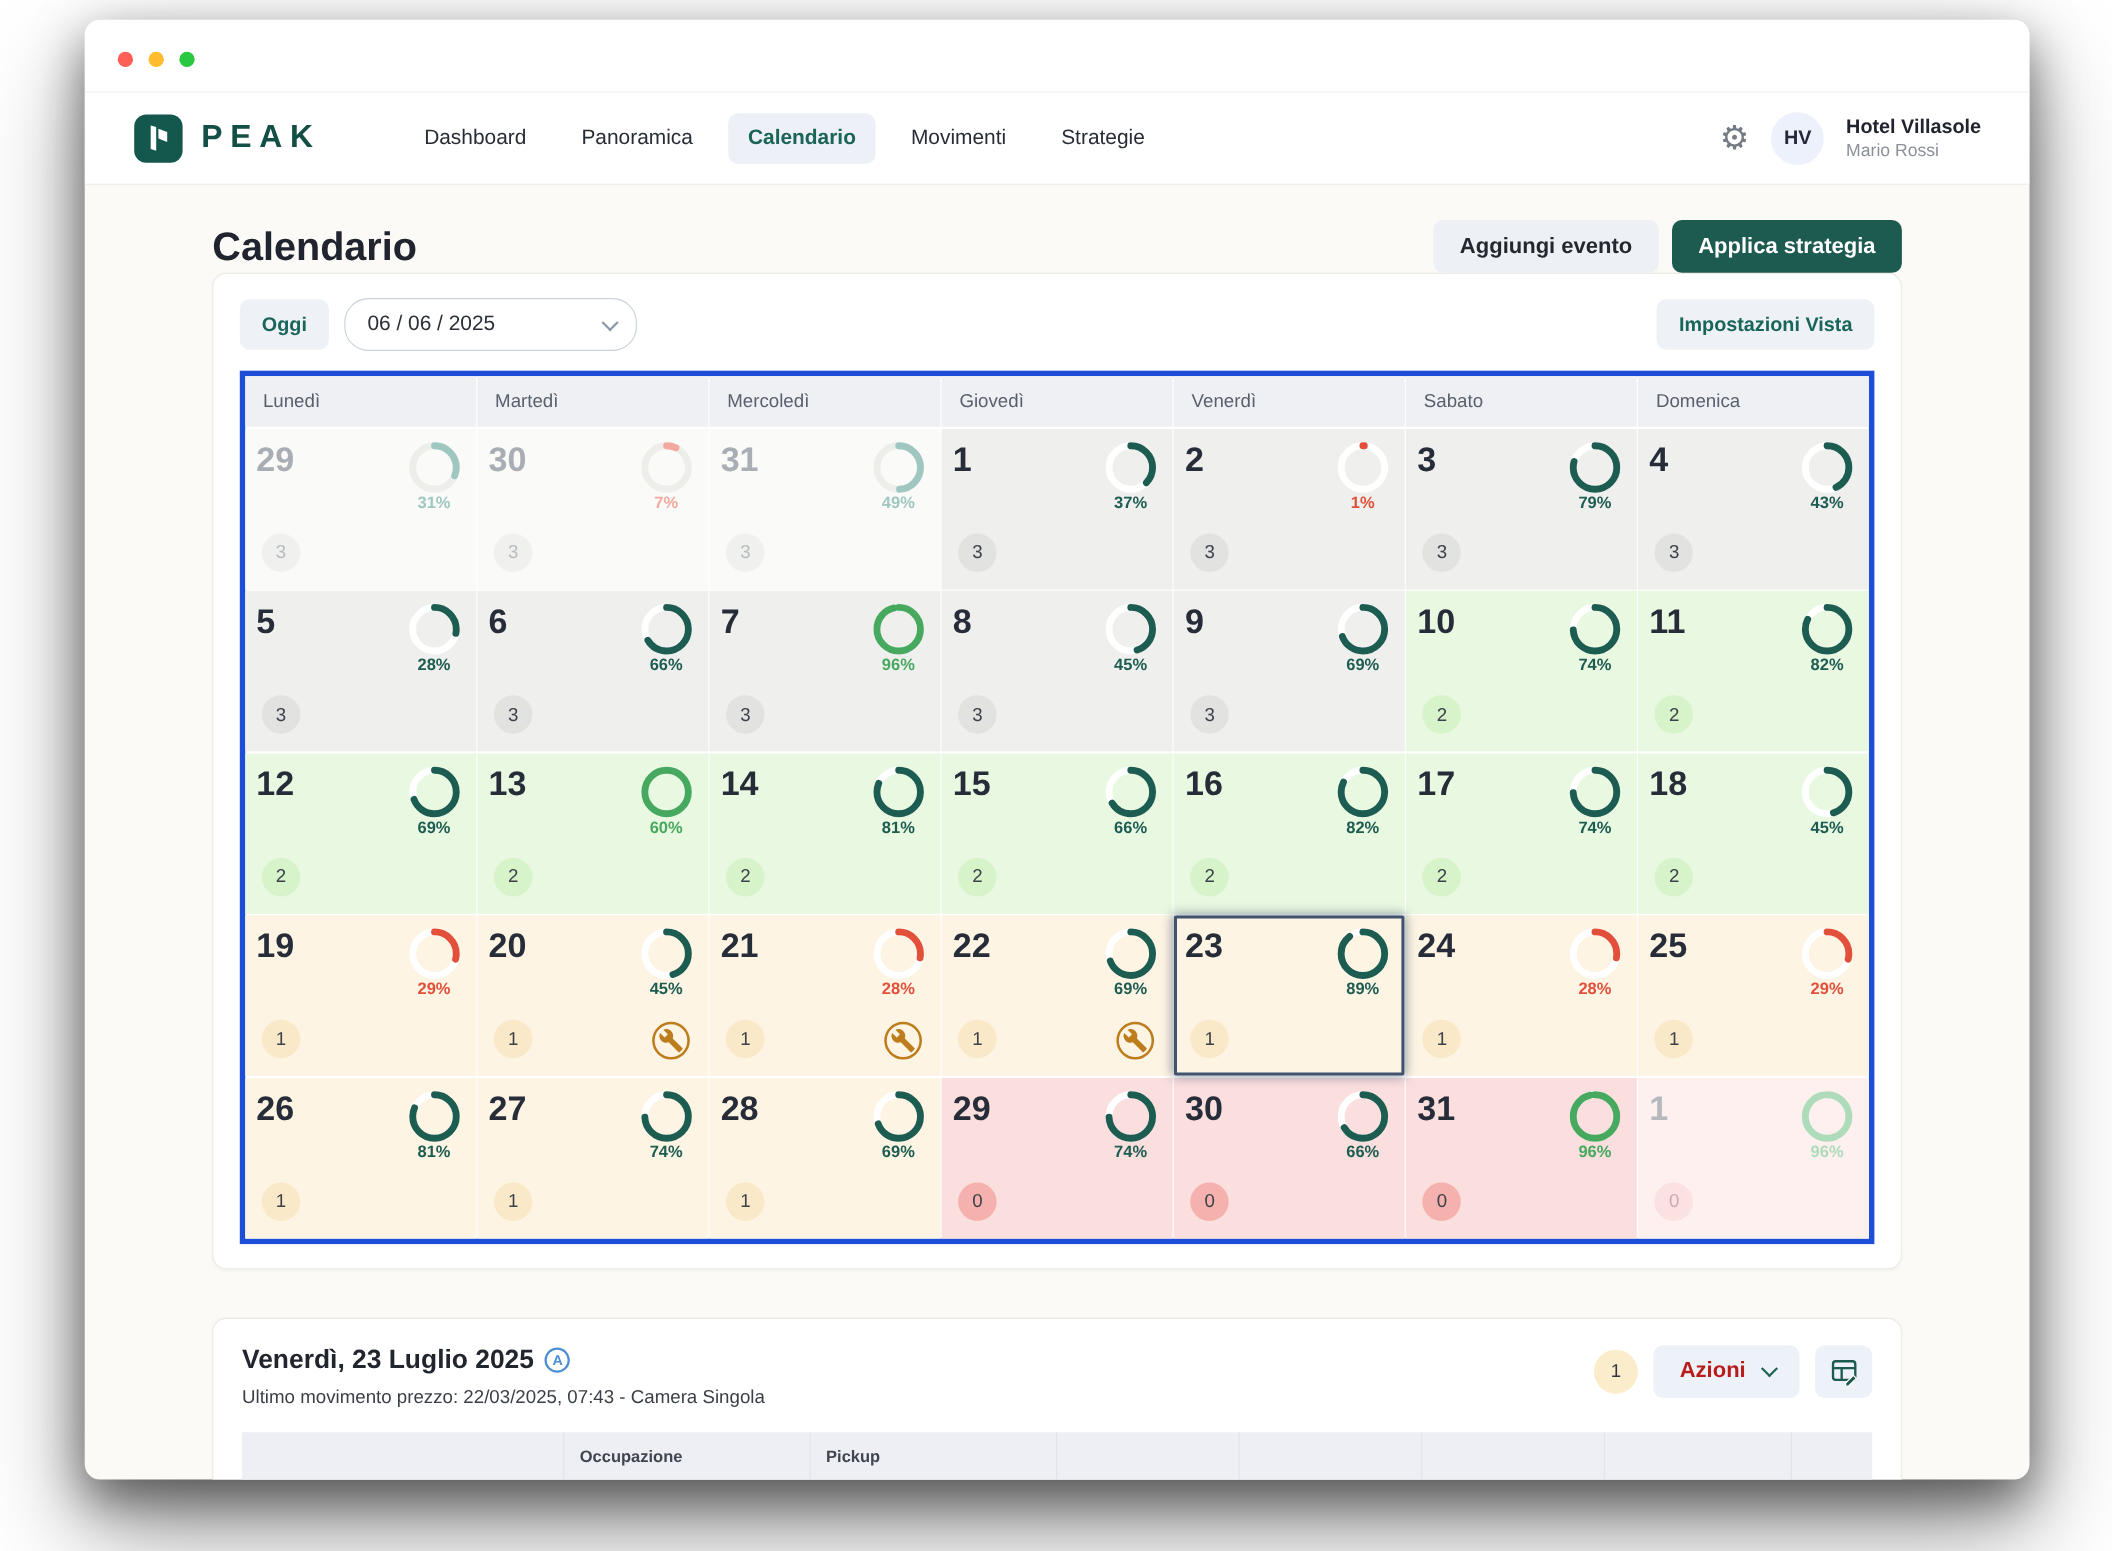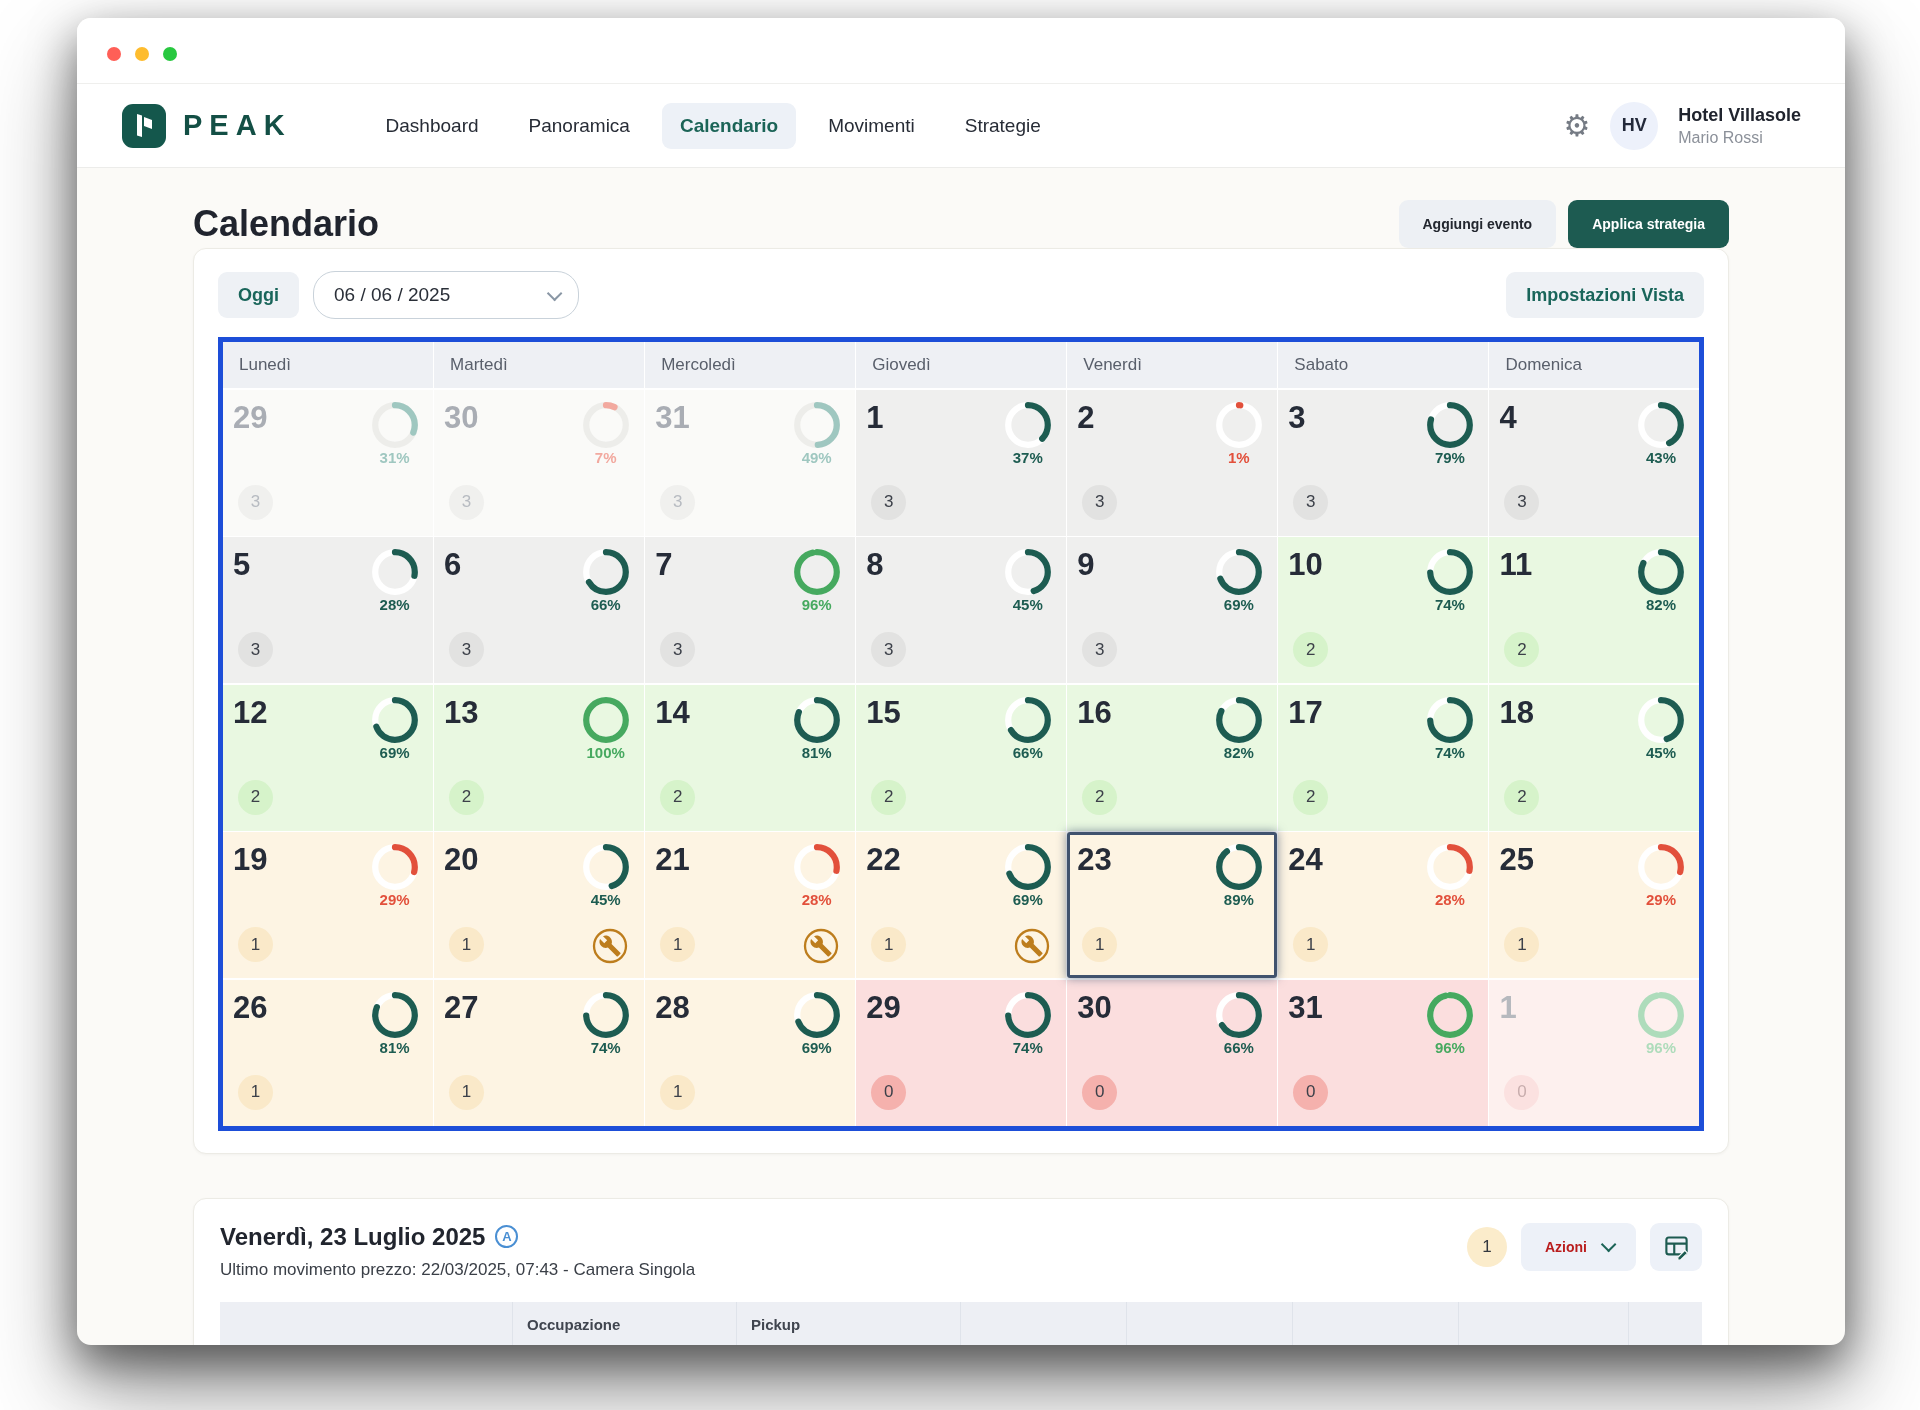--- a/index.html
+++ b/index.html
@@ -27,21 +27,21 @@
   .gear { font-family:"DejaVu Sans",sans-serif; font-size:30px; color:#757b84; line-height:1; }
   .avatar { width:48px; height:48px; border-radius:50%; background:#edf1fb; color:#23293a; font-size:18px; font-weight:700; display:flex; align-items:center; justify-content:center; }
   .user-block { text-align:left; }
   .user-hotel { font-size:18px; font-weight:700; color:#20242e; }
   .user-name { font-size:16px; color:#8b9099; margin-top:3px; }
   
   .content { padding:0 116px; }
   .page-head { display:flex; align-items:center; margin-top:32px; }
   .page-title { font-size:36px; font-weight:700; color:#20242e; }
   .head-actions { margin-left:auto; display:flex; gap:12px; }
-  .btn { height:48px; border:none; border-radius:9px; padding:0 24px; font-size:14px; font-weight:600; cursor:pointer; font-family:inherit; }
+  .btn { height:48px; border:none; border-radius:9px; padding:0 24px; font-size:20px; font-weight:600; cursor:pointer; font-family:inherit; }
   .btn.light { background:#edf0f4; color:#23272f; }
   .btn.primary { background:#1d5b51; color:#fff; }
   .card { background:#fff; border:1px solid #ecebe5; border-radius:13px; box-shadow:0 1px 3px rgba(0,0,0,.04); }
   .calendar-card { padding:22px 24px; }
   .controls { display:flex; align-items:center; gap:14px; }
   .pill-btn { height:46px; border:none; border-radius:9px; padding:0 20px; background:#eef1f5; color:#19655a; font-size:18px; font-weight:700; cursor:pointer; font-family:inherit; }
   .date-select { height:48px; width:266px; border:1.5px solid #c9d2da; border-radius:22px; background:#fff; display:flex; align-items:center; padding:0 20px; cursor:pointer; }
   .date-select .val { font-size:19px; color:#2a2f38; font-weight:500; }
   .chev { margin-left:auto; width:11px; height:11px; border-right:2px solid #8a97a5; border-bottom:2px solid #8a97a5; transform:rotate(45deg) translateY(-3px); }
   .spacer { flex:1; }
@@ -313,21 +313,21 @@
               </div>
               <span class="badge">2</span>
             </div>
             <div class="cell bg-green">
               <span class="daynum">13</span>
               <div class="ringwrap">
                 <svg viewBox="0 0 48 48" width="50" height="50">
                   <circle cx="24" cy="24" r="19" fill="none" stroke="#ffffff" stroke-width="6"></circle>
                   <circle cx="24" cy="24" r="19" fill="none" stroke="#46a95f" stroke-width="6" stroke-linecap="round" stroke-dasharray="119.4 0.0" transform="rotate(-90 24 24)"></circle>
                 </svg>
-                <span class="pct" style="color:#46a95f">100%</span>
+                <span class="pct" style="color:#46a95f">60%</span>
               </div>
               <span class="badge">2</span>
             </div>
             <div class="cell bg-green">
               <span class="daynum">14</span>
               <div class="ringwrap">
                 <svg viewBox="0 0 48 48" width="50" height="50">
                   <circle cx="24" cy="24" r="19" fill="none" stroke="#ffffff" stroke-width="6"></circle>
                   <circle cx="24" cy="24" r="19" fill="none" stroke="#1d5c51" stroke-width="6" stroke-linecap="round" stroke-dasharray="96.7 22.7" transform="rotate(-90 24 24)"></circle>
                 </svg>

